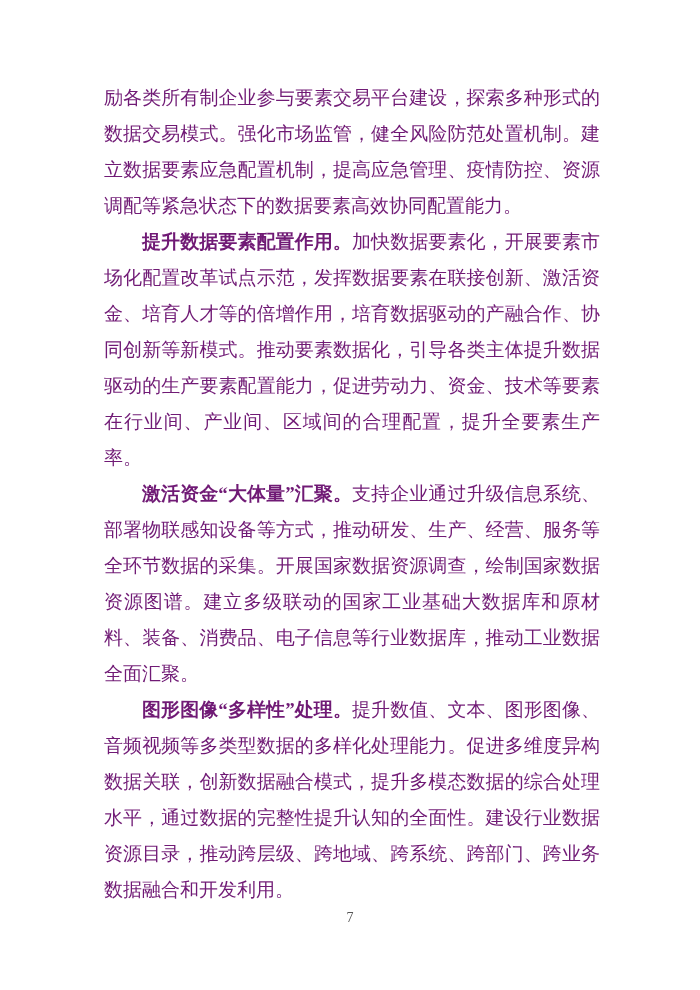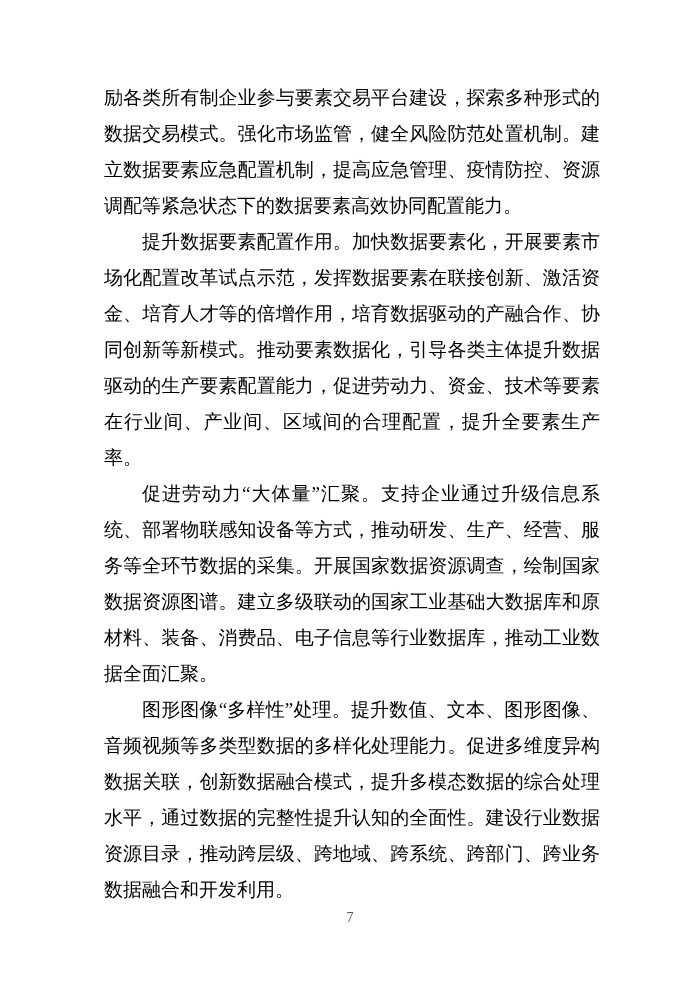--- a/index.html
+++ b/index.html
@@ -25,32 +25,32 @@
     left: 104px;
     top: 80px;
     width: 496px;
   }
   .para {
     margin: 0;
     font-size: 19px;
     line-height: 36px;
     text-align: justify;
     text-justify: inter-character;
-    color: #000000;
+    color: #701a75;
   }
   .para.indent {
     text-indent: 2em;
   }
   .para.heading {
     font-weight: bold;
     font-style: italic;
     text-align: left;
   }
   .bold {
-    font-weight: normal;
+    font-weight: bold;
   }
   .footer {
     position: absolute;
     left: 0;
     right: 0;
     top: 908px;
     text-align: center;
   }
   .pagenum {
     font-size: 14px;
@@ -58,19 +58,19 @@
     font-family: "Liberation Serif", serif;
   }
 </style>
 </head>
 <body>
 
 <div class="page">
   <div class="content" id="content">
       <p class="para"><span class="regular">励各类所有制企业参与要素交易平台建设，探索多种形式的数据交易模式。强化市场监管，健全风险防范处置机制。建立数据要素应急配置机制，提高应急管理、疫情防控、资源调配等紧急状态下的数据要素高效协同配置能力。</span></p>
       <p class="para indent"><span class="bold">提升数据要素配置作用。</span><span class="regular">加快数据要素化，开展要素市场化配置改革试点示范，发挥数据要素在联接创新、激活资金、培育人才等的倍增作用，培育数据驱动的产融合作、协同创新等新模式。推动要素数据化，引导各类主体提升数据驱动的生产要素配置能力，促进劳动力、资金、技术等要素在行业间、产业间、区域间的合理配置，提升全要素生产率。</span></p>
-      <p class="para indent"><span class="bold">促进劳动力“大体量”汇聚。</span><span class="regular">支持企业通过升级信息系统、部署物联感知设备等方式，推动研发、生产、经营、服务等全环节数据的采集。开展国家数据资源调查，绘制国家数据资源图谱。建立多级联动的国家工业基础大数据库和原材料、装备、消费品、电子信息等行业数据库，推动工业数据全面汇聚。</span></p>
+      <p class="para indent"><span class="bold">激活资金“大体量”汇聚。</span><span class="regular">支持企业通过升级信息系统、部署物联感知设备等方式，推动研发、生产、经营、服务等全环节数据的采集。开展国家数据资源调查，绘制国家数据资源图谱。建立多级联动的国家工业基础大数据库和原材料、装备、消费品、电子信息等行业数据库，推动工业数据全面汇聚。</span></p>
       <p class="para indent"><span class="bold">图形图像“多样性”处理。</span><span class="regular">提升数值、文本、图形图像、音频视频等多类型数据的多样化处理能力。促进多维度异构数据关联，创新数据融合模式，提升多模态数据的综合处理水平，通过数据的完整性提升认知的全面性。建设行业数据资源目录，推动跨层级、跨地域、跨系统、跨部门、跨业务数据融合和开发利用。</span></p>
     </div>
   <div class="footer">
     <span class="pagenum">7</span>
   </div>
 </div>
 
 </body></html>

